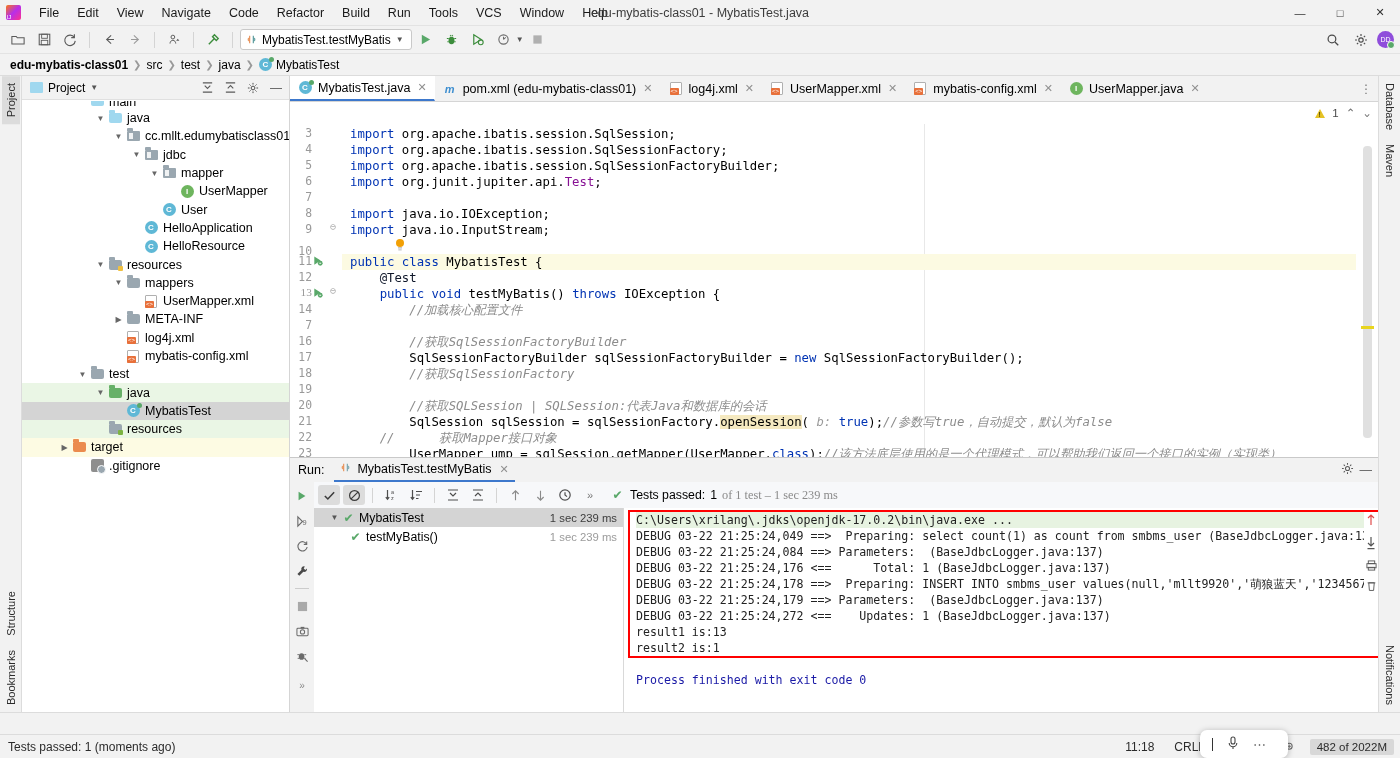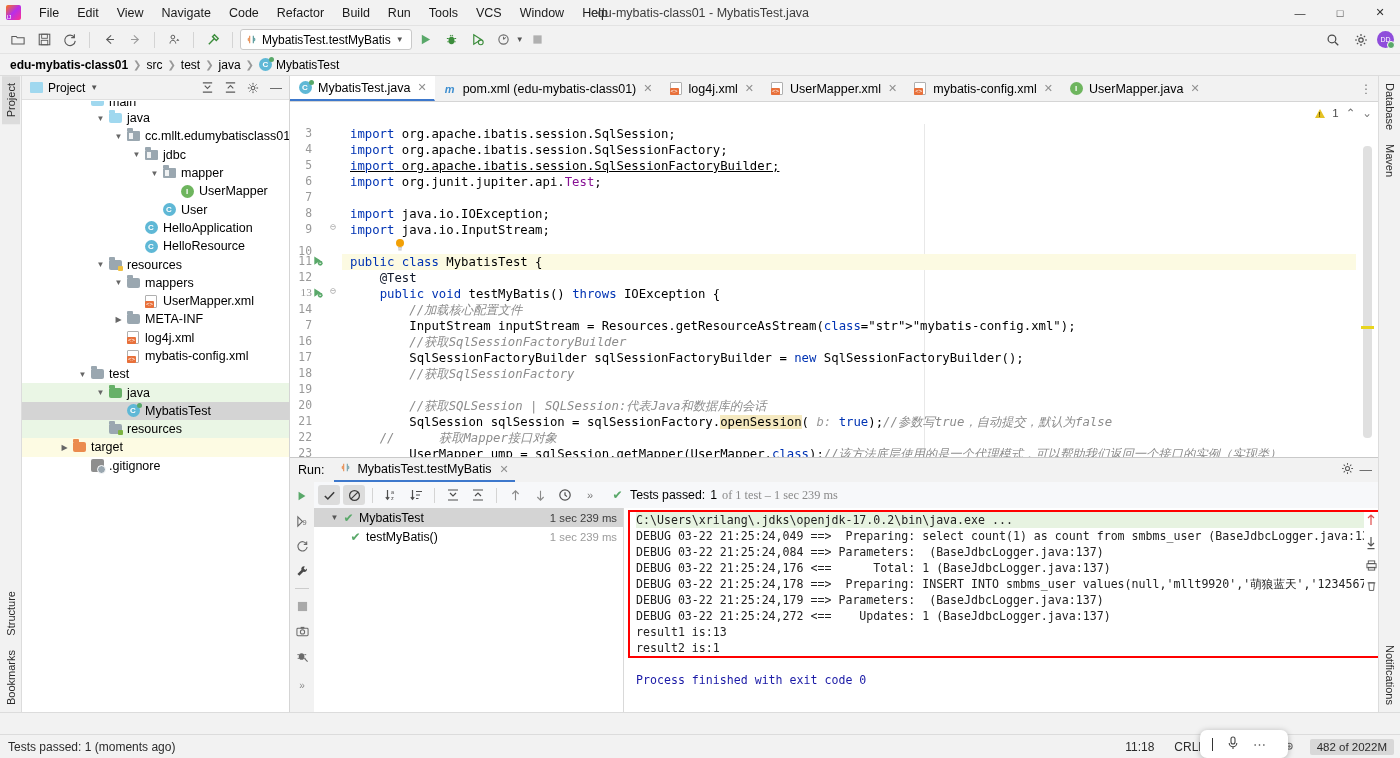--- a/index.html
+++ b/index.html
@@ -594,32 +594,31 @@
                   <circle cx="9" cy="9" r="2.6" fill="#59a869"></circle>
                   <path d="M8 9h2" stroke="#fff" stroke-width="1"></path>
                 </svg></div>
               <div class="gmark" style="top: 97px; left: 40px; color: rgb(176, 176, 176); font-size: 10px;">⊖</div>
               <div class="gmark" style="top: 161px; left: 40px; color: rgb(176, 176, 176); font-size: 10px;">⊖</div>
             </div>
           <div class="code" id="code">
             <div class="rmargin" style="left:582px;"></div>
           <div class="cline" style="top: 2px; left: 8px;"><span class="kw">import</span> org.apache.ibatis.session.SqlSession;</div>
               <div class="cline" style="top: 18px; left: 8px;"><span class="kw">import</span> org.apache.ibatis.session.SqlSessionFactory;</div>
-              <div class="cline" style="top: 34px; left: 8px; text-decoration: underline;"><span class="kw">import</span> org.apache.ibatis.session.SqlSessionFactoryBuilder;</div>
+              <div class="cline" style="top: 34px; left: 8px;"><span class="kw">import</span> org.apache.ibatis.session.SqlSessionFactoryBuilder;</div>
               <div class="cline" style="top: 50px; left: 8px;"><span class="kw">import</span> org.junit.jupiter.api.<span class="fld">Test</span>;</div>
               <div class="cline" style="top: 66px; left: 8px;"></div>
               <div class="cline" style="top: 82px; left: 8px;"><span class="kw">import</span> java.io.IOException;</div>
               <div class="cline" style="top: 98px; left: 8px;"><span class="kw">import</span> java.io.InputStream;</div>
               <div class="cline" style="top: 114px; left: 8px;"></div>
               <div class="hl-line" style="top: 130px;"></div>
               <div class="cline" style="top: 130px; left: 8px;"><span class="kw">public</span> <span class="kw">class</span> MybatisTest {</div>
               <div class="cline" style="top: 146px; left: 8px;">    <span class="ann">@Test</span></div>
               <div class="cline" style="top: 162px; left: 8px;">    <span class="kw">public</span> <span class="kw">void</span> testMyBatis() <span class="kw">throws</span> IOException {</div>
               <div class="cline" style="top: 178px; left: 8px;">        <span class="cmt">//加载核心配置文件</span></div>
-              <div class="cline" style="top: 194px; left: 8px;">        InputStream inputStream = Resources.getResourceAsStream(<span <span="" class="kw">class</span>="str"&gt;"mybatis-config.xml");</div>
               <div class="cline" style="top: 210px; left: 8px;">        <span class="cmt">//获取SqlSessionFactoryBuilder</span></div>
               <div class="cline" style="top: 226px; left: 8px;">        SqlSessionFactoryBuilder sqlSessionFactoryBuilder = <span class="kw">new</span> SqlSessionFactoryBuilder();</div>
               <div class="cline" style="top: 242px; left: 8px;">        <span class="cmt">//获取SqlSessionFactory</span></div>
               <div class="cline" style="top: 274px; left: 8px;">        <span class="cmt">//获取SQLSession | SQLSession:代表Java和数据库的会话</span></div>
               <div class="cline" style="top: 290px; left: 8px;">        SqlSession sqlSession = sqlSessionFactory.<span class="openses">openSession</span>(<span class="hint"> b:</span> <span class="kw">true</span>);<span class="cmt">//参数写true，自动提交，默认为false</span></div>
               <div class="cline" style="top: 306px; left: 8px;">    <span class="cmt">//      获取Mapper接口对象</span></div>
               <div class="cline" style="top: 322px; left: 8px;">        UserMapper ump = sqlSession.getMapper(UserMapper.<span class="kw">class</span>);<span class="cmt">//该方法底层使用的是一个代理模式，可以帮助我们返回一个接口的实例（实现类）</span></div>
               <div style="position: absolute; top: 114px; left: 52px;"><svg width="12" height="14" viewBox="0 0 12 14">
                   <circle cx="6" cy="5" r="4" fill="#f2a006"></circle>
                   <rect x="4" y="9" width="4" height="1.6" fill="#c8c8c8"></rect>

